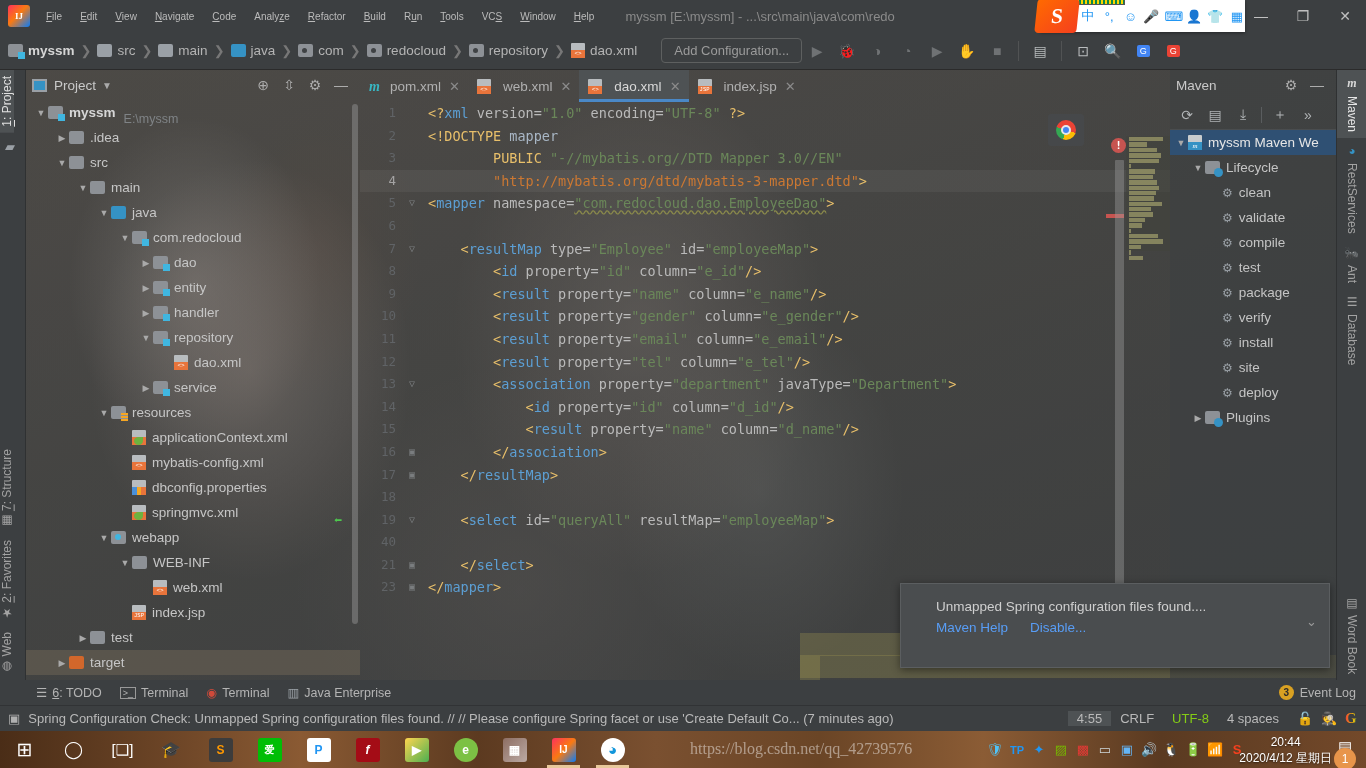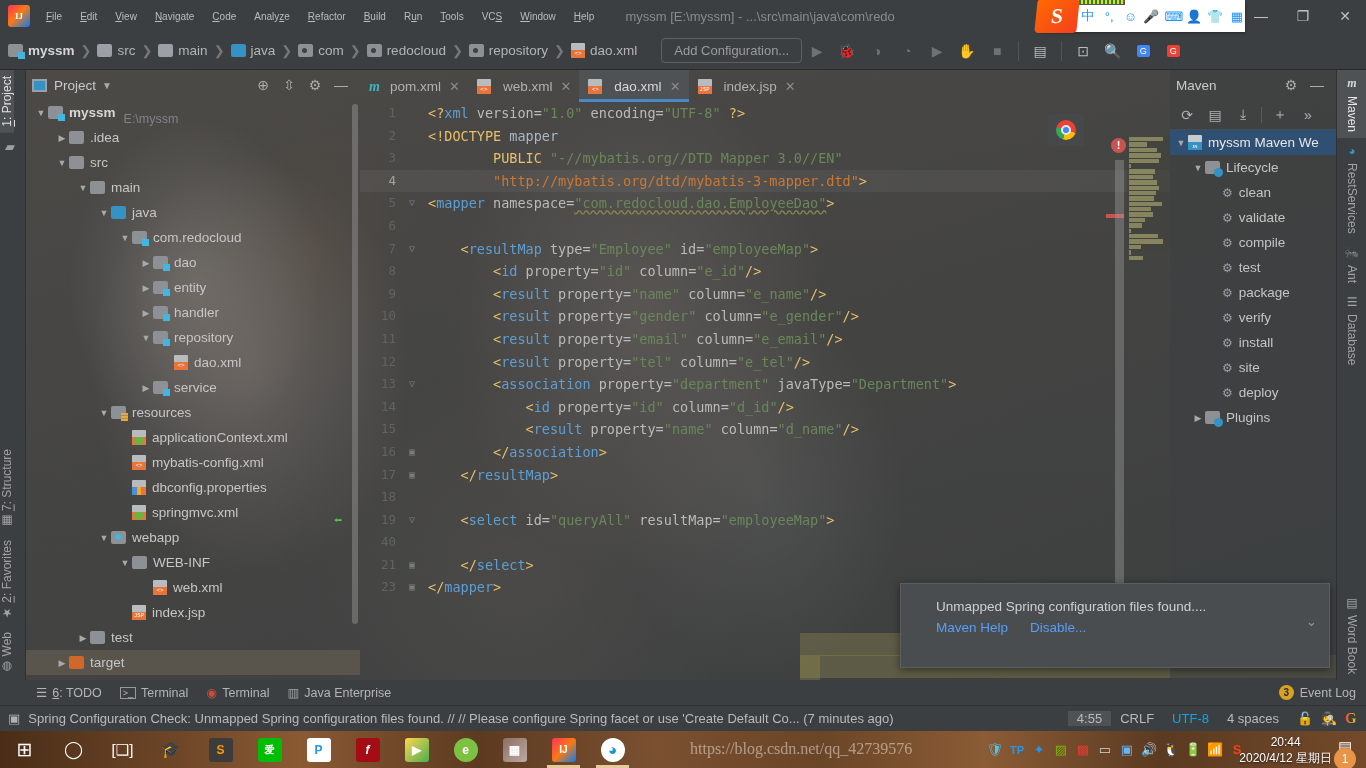--- a/index.html
+++ b/index.html
@@ -252,21 +252,21 @@
     font-size:10px;font-weight:bold;text-align:center;line-height:15px;}
 
   
   .statusbar{ position:absolute; left:0; top:705px; width:1366px; height:26px;
     background:#3c3f41; z-index:40; display:flex; align-items:center; padding-left:8px;
     font-size:13px; color:#b9b9b9; border-top:1px solid #313335;}
   .sb-msg{ white-space:nowrap; overflow:hidden; }
   .sb-right{ position:absolute; right:6px; display:flex; align-items:center; gap:0;}
   .sb-right > div{ padding:0 9px; }
   .sb-right .hi{ background:#4e5254; }
-  .sb-right .dim{ color:#0ea5e9; }
+  .sb-right .dim{ color:#84cc16; }
   .sb-ico{ width:24px;text-align:center; }
   .g-logo{ font-weight:bold; font-size:15px; font-family:"Liberation Serif",serif;
     background:linear-gradient(90deg,#4285f4,#ea4335 40%,#fbbc05 70%,#34a853);
     -webkit-background-clip:text; background-clip:text; color:transparent;}
 
   
   .taskbar{ position:absolute; left:0; top:731px; width:1366px; height:37px; z-index:50;
     background:linear-gradient(90deg,#4a2d17 0%,#6b4426 12%,#8a5a33 22%,#5c3a20 35%,
       #7a5030 48%,#6a4526 60%,#8b5c35 72%,#5a3a21 85%,#73492a 100%);
     display:flex; align-items:center; }

